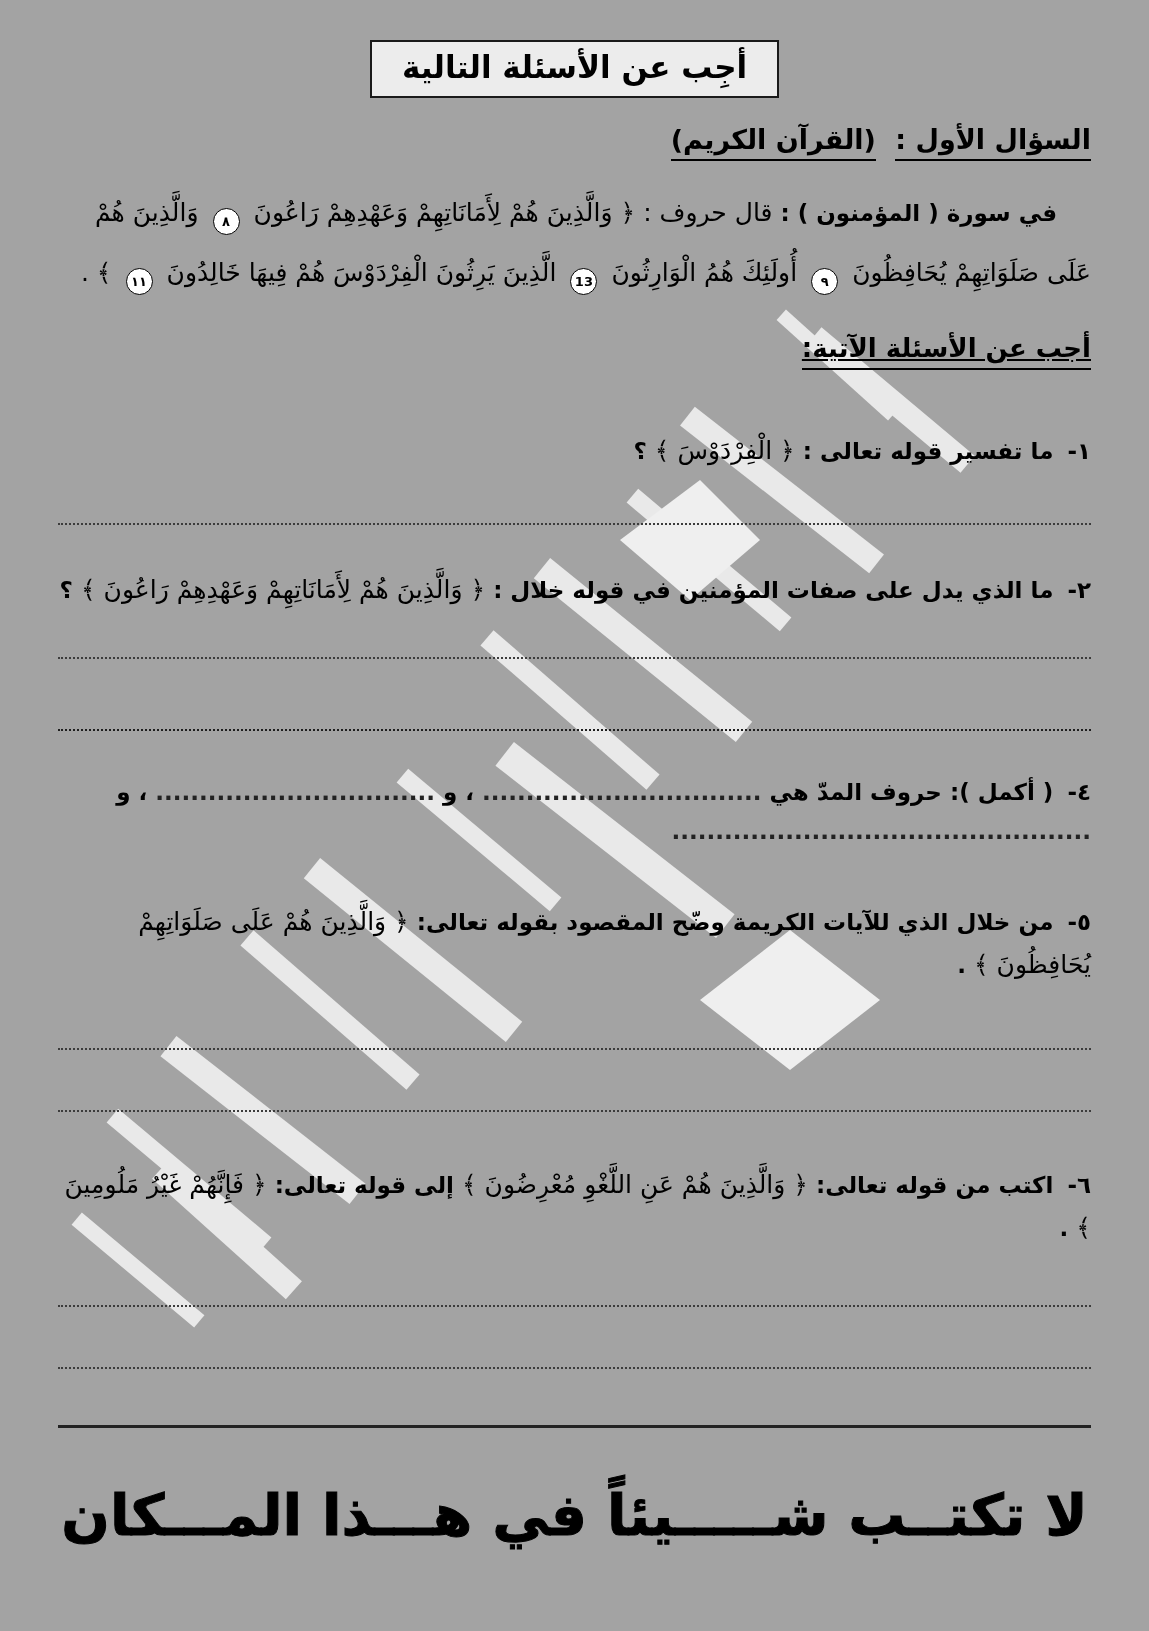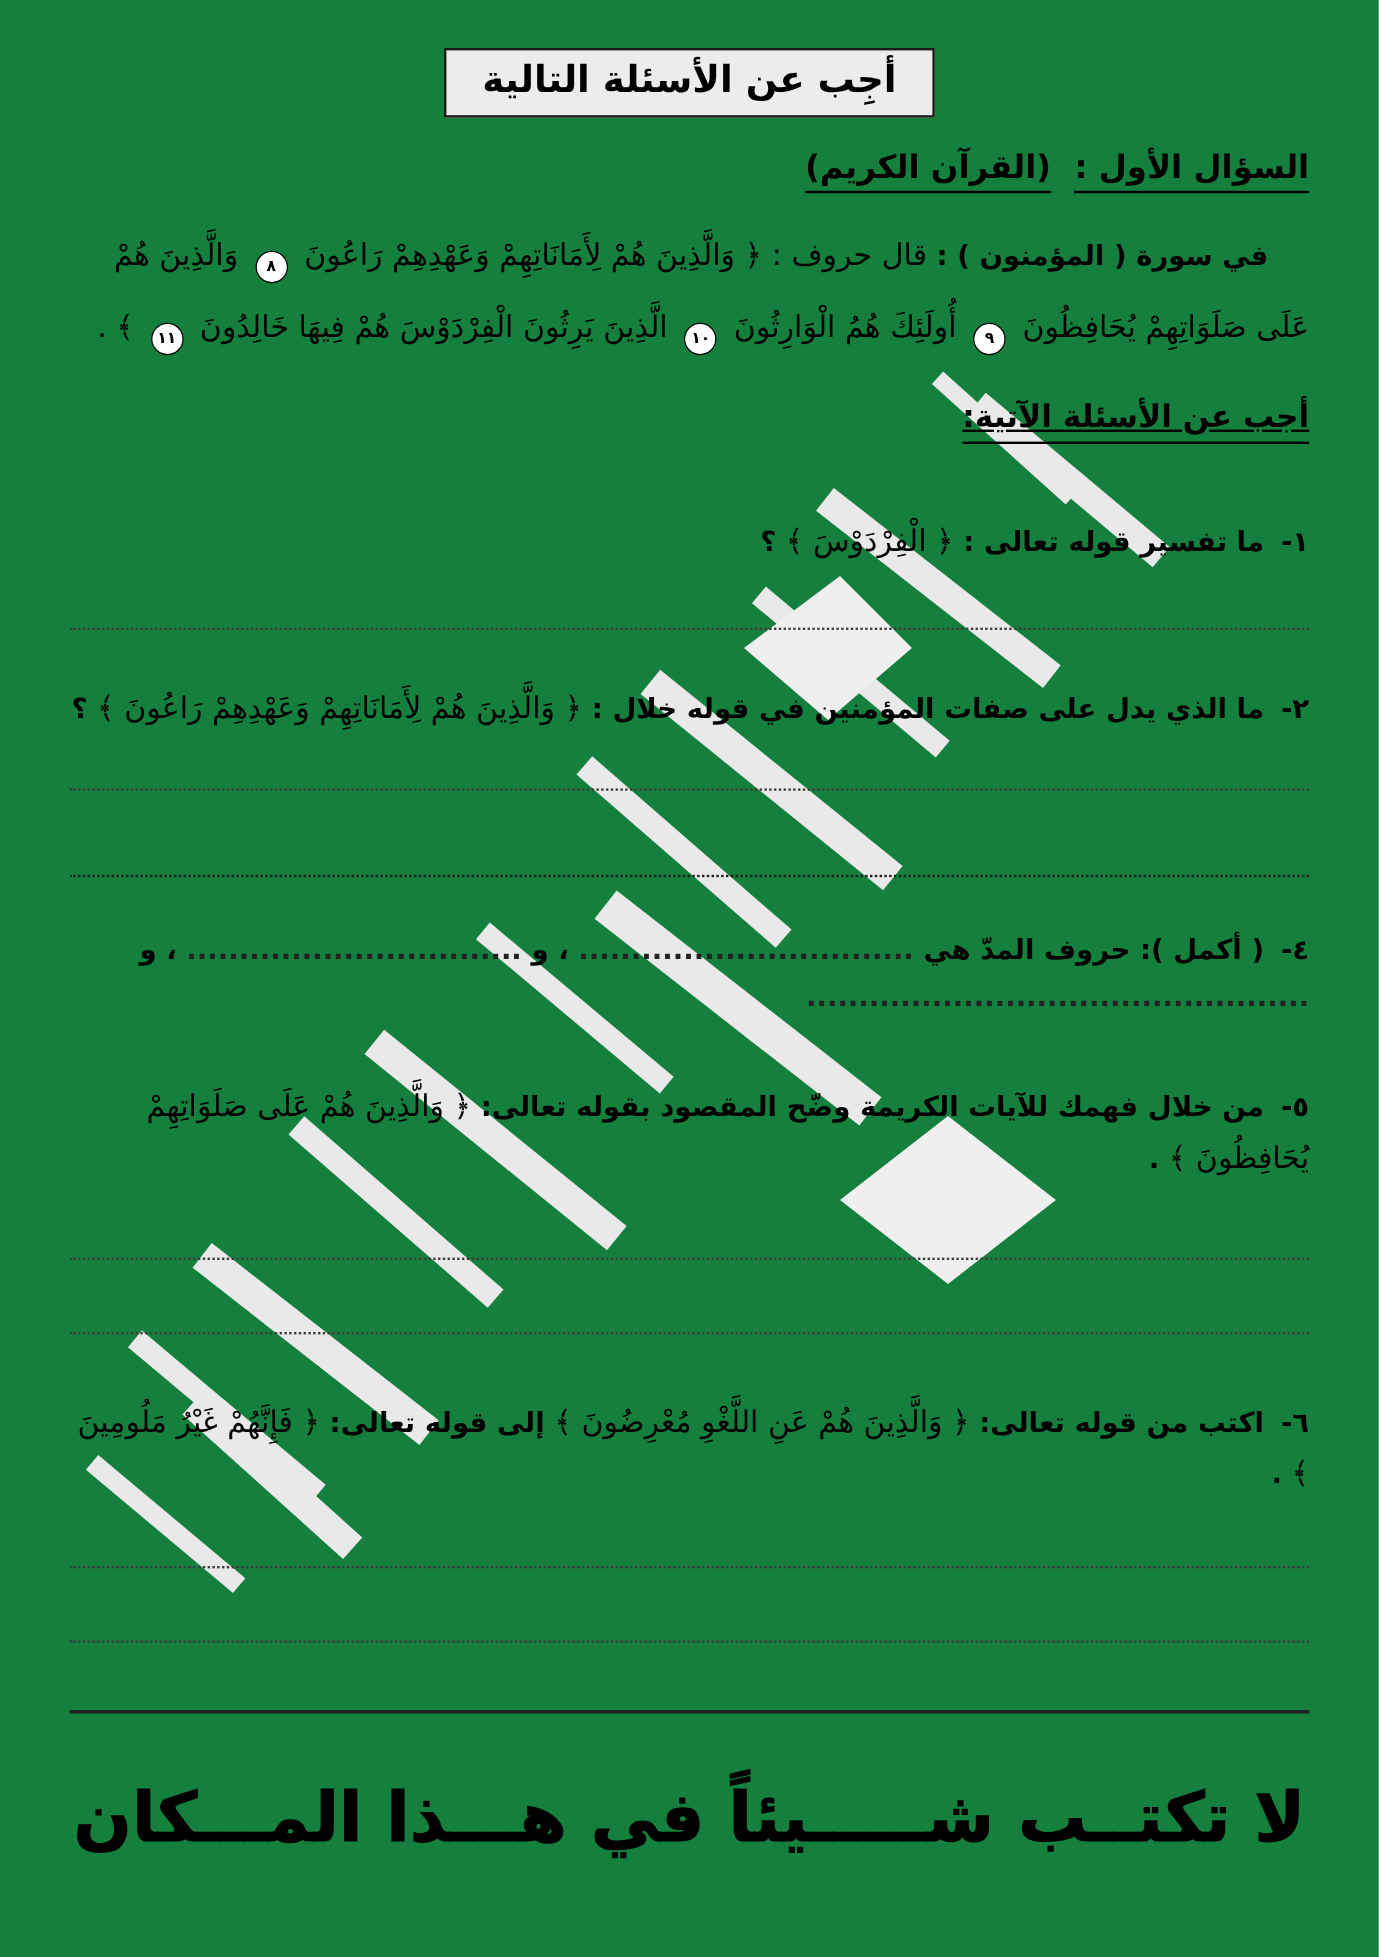--- a/index.html
+++ b/index.html
@@ -1,20 +1,20 @@
 <!DOCTYPE html>
 <html lang="ar" dir="rtl"><head>
 <meta charset="utf-8">
 <style>
   html,body{margin:0;padding:0;background:#f2f2f2;}
   .page{
     position:relative;
     width:1149px;height:1631px;
     margin:0 auto;
-    background:#15803d;
+    background:#a3a3a3;
     direction:rtl;
     font-family:"DejaVu Sans", sans-serif;
     color:#000;
     overflow:hidden;
   }
   .watermark{position:absolute;inset:0;z-index:1;pointer-events:none;}
   .content{position:relative;z-index:2;padding:40px 58px 0 58px;}
 
   .title-box{
     width:fit-content;margin:0 auto;
@@ -113,21 +113,21 @@
     <p class="passage">
       <span class="indent"></span>
       <span>في سورة ( المؤمنون ) : </span>
       <span class="quran">قال حروف :</span>
       <span class="quran">﴿</span>
       <span class="quran">وَالَّذِينَ هُمْ لِأَمَانَاتِهِمْ وَعَهْدِهِمْ رَاعُونَ</span>
       <span class="ayah-badge">٨</span>
       <span class="quran">وَالَّذِينَ هُمْ عَلَى صَلَوَاتِهِمْ يُحَافِظُونَ</span>
       <span class="ayah-badge">٩</span>
       <span class="quran">أُولَئِكَ هُمُ الْوَارِثُونَ</span>
-      <span class="ayah-badge">١٠</span>
+      <span class="ayah-badge">13</span>
       <span class="quran">الَّذِينَ يَرِثُونَ الْفِرْدَوْسَ هُمْ فِيهَا خَالِدُونَ</span>
       <span class="ayah-badge">١١</span>
       <span class="quran">﴾ .</span>
     </p>
 
     <div class="subheading">أجب عن الأسئلة الآتية:</div>
 
     <div class="question q1">
       <span class="q-num">١-</span>
       <span>ما تفسير قوله تعالى :</span>
@@ -152,21 +152,21 @@
       <span>حروف المدّ هي</span>
       <span class="blank">................................</span>
       <span>، و</span>
       <span class="blank">................................</span>
       <span>، و</span>
       <span class="blank">................................................</span>
     </div>
 
     <div class="question q5">
       <span class="q-num">٥-</span>
-      <span>من خلال فهمك للآيات الكريمة وضّح المقصود بقوله تعالى:</span>
+      <span>من خلال الذي للآيات الكريمة وضّح المقصود بقوله تعالى:</span>
       <span class="q-quote">﴿ وَالَّذِينَ هُمْ عَلَى صَلَوَاتِهِمْ يُحَافِظُونَ ﴾</span>
       <span>.</span>
     </div>
     <div class="ans a5a"></div>
     <div class="ans a5b"></div>
 
     <div class="question q6">
       <span class="q-num">٦-</span>
       <span>اكتب من قوله تعالى:</span>
       <span class="q-quote">﴿ وَالَّذِينَ هُمْ عَنِ اللَّغْوِ مُعْرِضُونَ ﴾</span>

